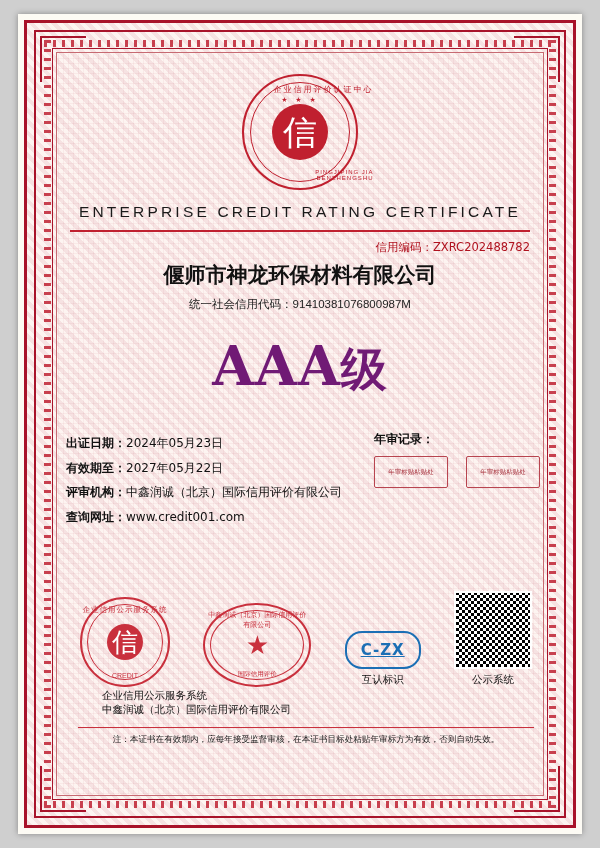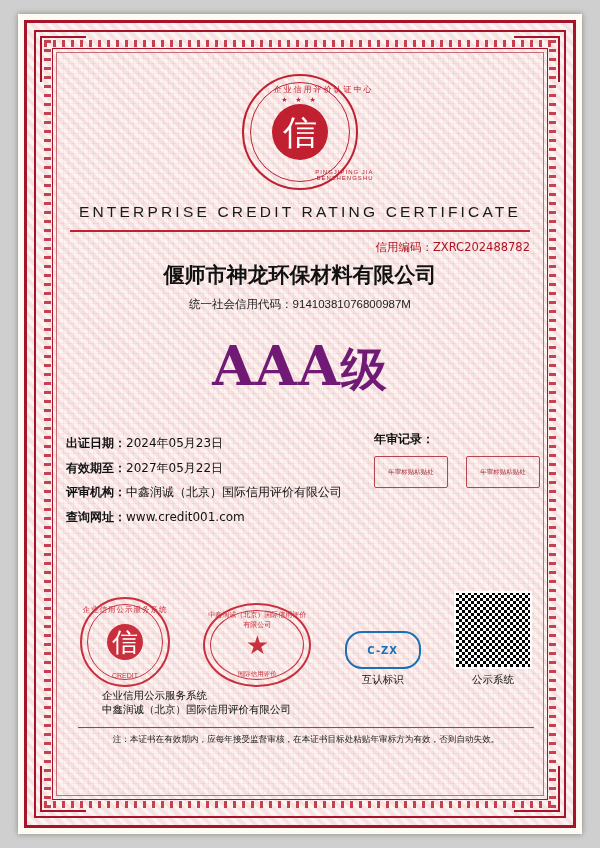--- a/index.html
+++ b/index.html
@@ -160,22 +160,23 @@
   }
   .oval-stamp:before{content:"";position:absolute;inset:5px;border-radius:50%;border:1px solid #c9303d;}
   .oval-star{font-size:26px;color:#c9303d;}
   .os-top{position:absolute;top:5px;width:100%;text-align:center;font-size:7px;}
   .os-bot{position:absolute;bottom:6px;width:100%;text-align:center;font-size:6.5px;}
   .cap{font-size:10.5px;color:#111;margin-top:4px;font-family:"DejaVu Sans",sans-serif;}
   .cap2{font-size:10.5px;color:#111;font-family:"DejaVu Sans",sans-serif;}
   .mark-logo{
     width:72px;height:34px;border-radius:17px;border:2px solid #1b6fb5;
     color:#1b6fb5;display:flex;align-items:center;justify-content:center;
-    font-size:10px;font-weight:bold;letter-spacing:1px;
+    font-size:15px;font-weight:bold;letter-spacing:1px;
     font-family:"DejaVu Sans",sans-serif;
+    text-decoration:underline;
   }
   .qr{
     width:74px;height:74px;
     background:
       repeating-linear-gradient(0deg,#000 0 3px,#fff 3px 6px),
       repeating-linear-gradient(90deg,#000 0 3px,#fff 3px 6px);
     background-blend-mode:difference;
     border:2px solid #fff;
   }
   .note{

